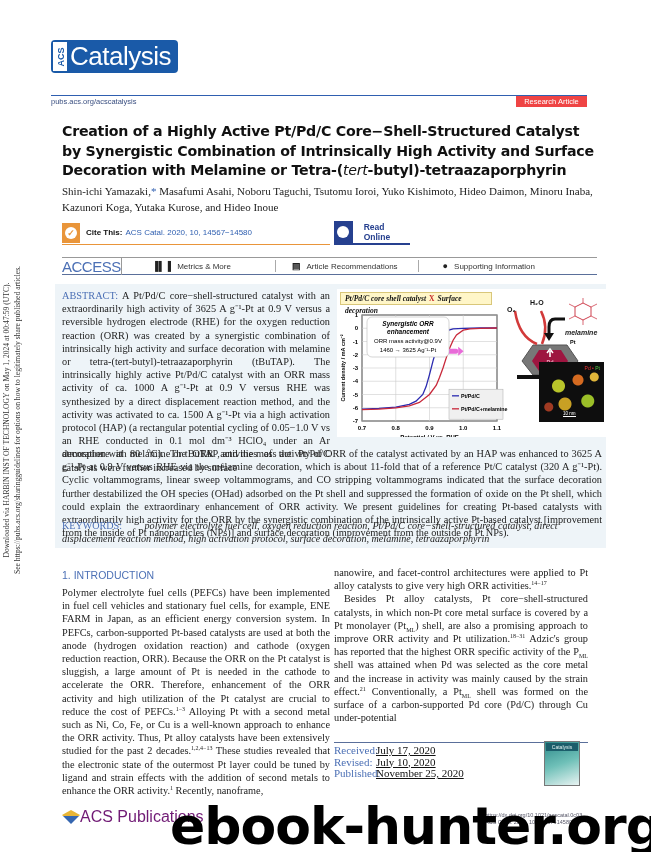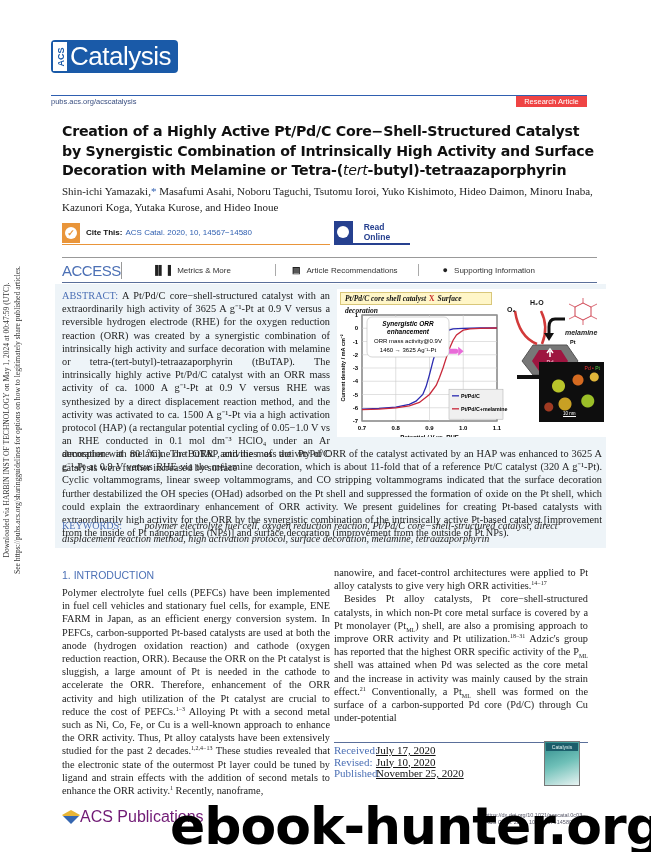--- a/index.html
+++ b/index.html
@@ -25,21 +25,21 @@
   .cite { position: absolute; left: 62px; top: 221px; width: 268px; height: 24px; border-bottom: 1px solid #e9953a; display: flex; align-items: center; }
   .cite .chk { width: 18px; height: 20px; background: #e9953a; display: flex; align-items: center; justify-content: center; }
   .cite .chk i { width: 12px; height: 12px; border-radius: 50%; background: #fff; color: #e9953a; font-style: normal; font-size: 9px; display: flex; align-items: center; justify-content: center; font-weight: bold; }
   .cite .lbl { font-family: "Liberation Sans", sans-serif; font-weight: bold; font-size: 8px; margin-left: 6px; }
   .cite .ref { font-family: "Liberation Sans", sans-serif; font-size: 8px; color: #2f5fb0; margin-left: 3px; }
   .read { position: absolute; left: 334px; top: 221px; width: 76px; height: 24px; border-bottom: 2px solid #26408f; display: flex; align-items: center; }
   .read .ic { width: 20px; height: 22px; background: #26408f; display: flex; align-items: center; justify-content: center; }
   .read .ic i { width: 12px; height: 12px; border-radius: 50%; background: #fff; display: block; }
   .read .lbl { font-family: "Liberation Sans", sans-serif; font-weight: bold; font-size: 8.5px; color: #26408f; margin-left: 11px; }
 
-  .access-bar { position: absolute; left: 62px; top: 257px; width: 535px; height: 26px; border-top: 1px solid #999; border-bottom: 1px solid #5a6f9a; display: flex; align-items: center; font-family: "Liberation Sans", sans-serif; }
+  .access-bar { position: absolute; left: 62px; top: 257px; width: 535px; height: 18px; border-top: 1px solid #999; border-bottom: 1px solid #5a6f9a; display: flex; align-items: center; font-family: "Liberation Sans", sans-serif; }
   .access-bar .acc { font-size: 15px; color: #4c70b5; letter-spacing: -0.5px; width: 60px; border-right: 1px solid #999; padding-left: 0; }
   .access-bar .it { display: flex; align-items: center; font-size: 8px; color: #333; }
   .access-bar .it .g { font-size: 9px; margin-right: 6px; color: #222; font-weight: bold; }
   .access-bar .sep { width: 1px; height: 12px; background: #aaa; }
 
   .abstract-box { position: absolute; left: 55px; top: 284px; width: 551px; height: 264px; background: #eef4f8; }
   .abs-col { position: absolute; left: 62px; top: 289px; width: 268px; font-size: 10.3px; line-height: 13.2px; text-align: justify; color: #222; }
   .abs-full { position: absolute; left: 62px; top: 447px; width: 540px; font-size: 10.3px; line-height: 13.2px; text-align: justify; color: #222; }
   .blue-kw { color: #4c70b5; }
   .kw { position: absolute; left: 62px; top: 519px; width: 540px; font-size: 10.1px; line-height: 13px; color: #222; }

